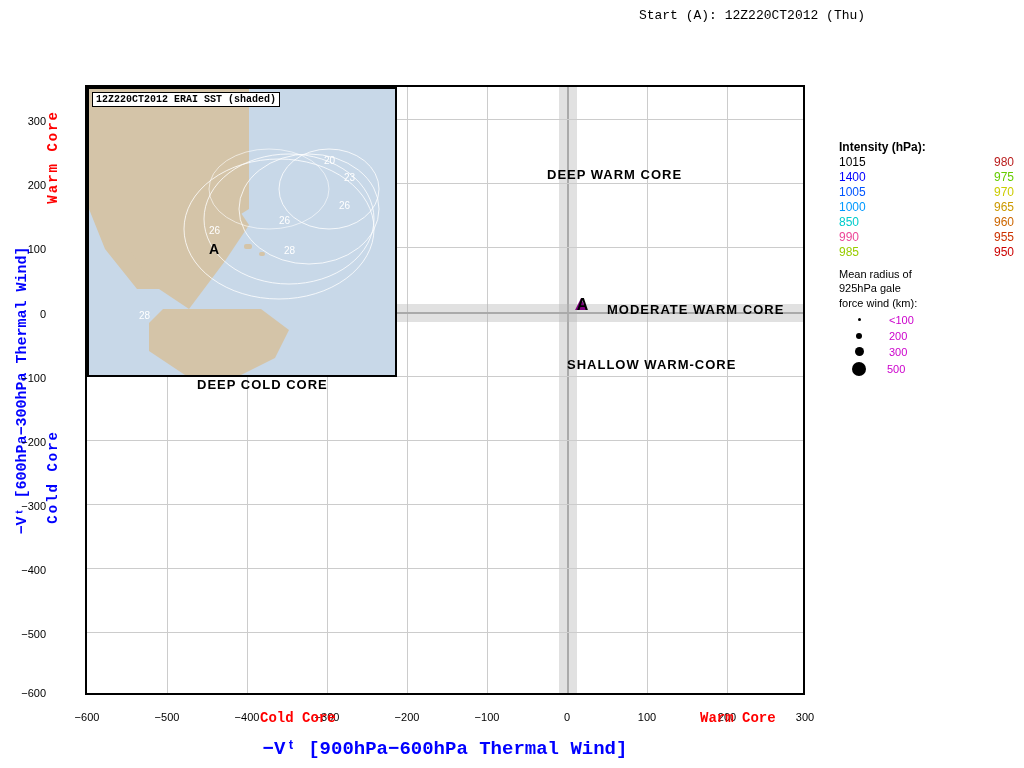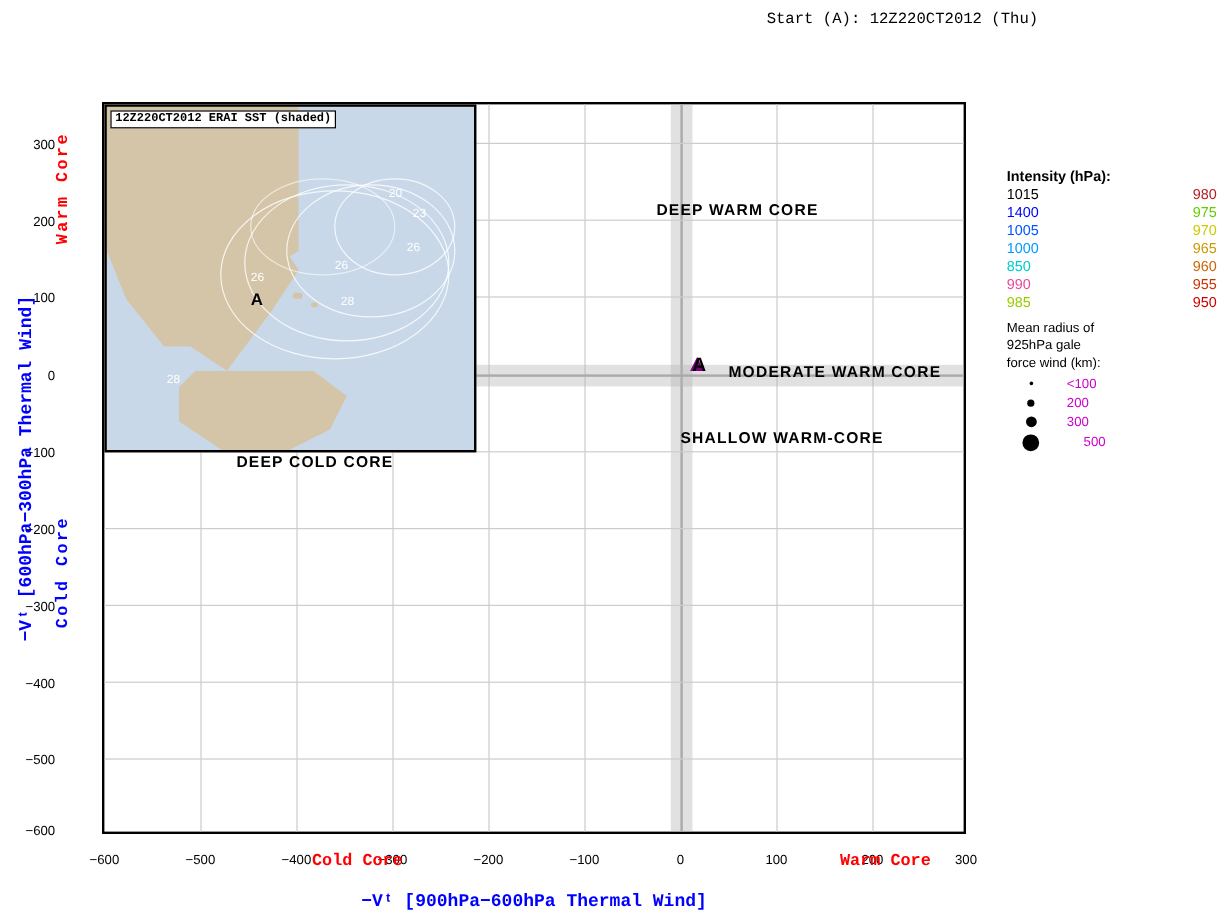--- a/index.html
+++ b/index.html
@@ -305,21 +305,21 @@
 
       <div style="position:absolute;top:3px;left:3px;font-size:10px;font-weight:bold;font-family:'Courier New',monospace;color:black;background:white;border:1px solid black;padding:1px 3px;z-index:10;">12Z220CT2012 ERAI SST (shaded)</div>
     </div>
 
   </div>
 
   <div style="position:absolute;bottom:42px;left:260px;font-size:14px;font-weight:bold;color:red;font-family:'Courier New',monospace;">Cold Core</div>
 
   <div style="position:absolute;bottom:42px;left:700px;font-size:14px;font-weight:bold;color:red;font-family:'Courier New',monospace;">Warm Core</div>
 
-  <div style="position:absolute;bottom:8px;left:85px;width:720px;text-align:center;font-size:15px;font-weight:bold;color:blue;font-family:'Courier New',monospace;">−Vᵗ [900hPa−600hPa Thermal Wind]</div>
+  <div style="position:absolute;bottom:8px;left:85px;width:720px;text-align:center;font-size:19px;font-weight:bold;color:blue;font-family:'Courier New',monospace;">−Vᵗ [900hPa−600hPa Thermal Wind]</div>
 
   <div id="legend-area">
     <div class="legend-title">Intensity (hPa):</div>
 
     <div id="legend-rows">
         <div class="legend-row">
           <span class="legend-col1" style="color:black">1015</span>
           <span style="width:20px;"></span>
           <span class="legend-col2" style="color:#b91c1c">980</span>
         </div>
@@ -372,18 +372,18 @@
         <div class="legend-wind-row">
           <div class="dot-container">
             <div style="width:9px;height:9px;background:black;border-radius:50%;"></div>
           </div>
           <span style="color:#cc00cc;margin-left:10px;">300</span>
         </div>
         <div class="legend-wind-row">
           <div class="dot-container">
             <div style="width:14px;height:14px;background:black;border-radius:50%;"></div>
           </div>
-          <span style="color:#cc00cc;margin-left:24px;">500</span>
+          <span style="color:#cc00cc;margin-left:8px;">500</span>
         </div>
       </div>
   </div>
 
 </div>
 
 </body></html>

